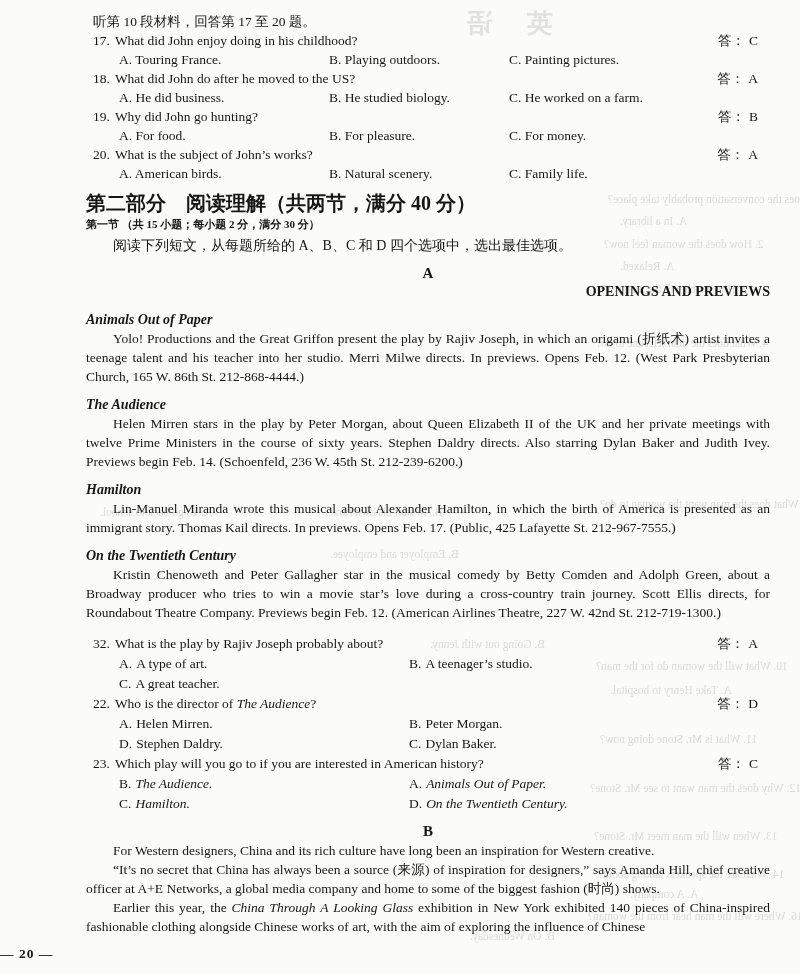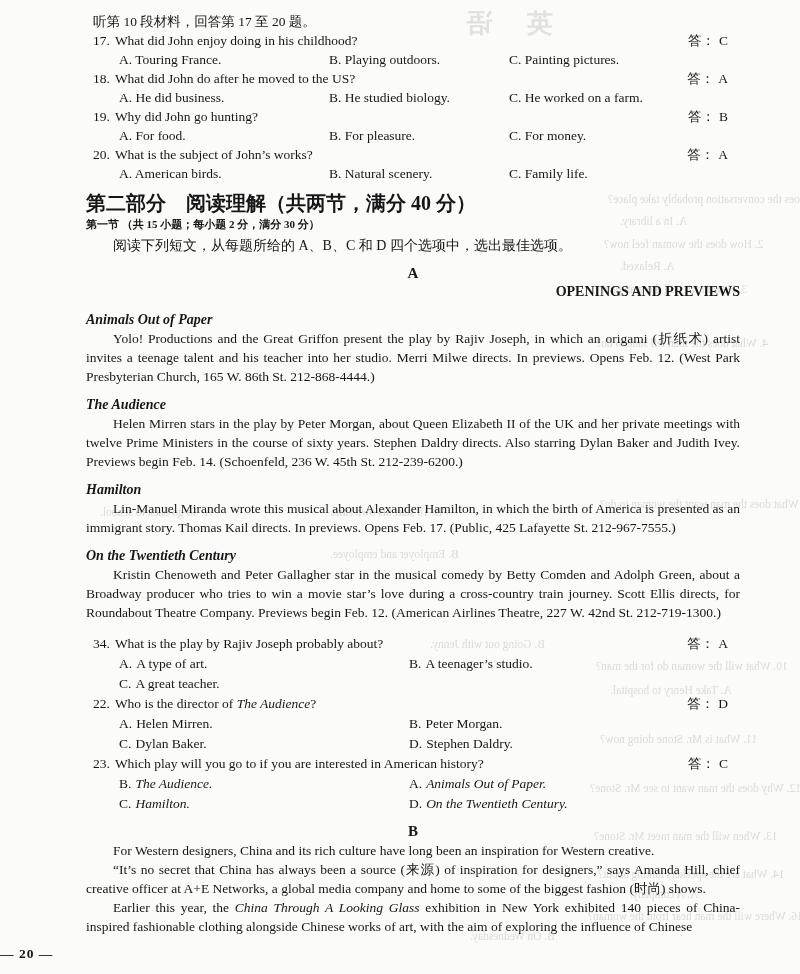--- a/index.html
+++ b/index.html
@@ -7,21 +7,21 @@
     width:800px;height:974px;
     background:#fbfbf9;
     font-family:"Liberation Serif","DejaVu Serif",serif;
     color:#161616;
     position:relative;
     overflow:hidden;
     -webkit-font-smoothing:antialiased;
   }
   .sheet{
     position:absolute;inset:0;
-    padding:12px 60px 0 86px;
+    padding:12px 30px 0 86px;
     box-sizing:border-box;
     font-size:13.5px;
   }
   
   .bleed{position:absolute;inset:0;pointer-events:none;color:#b0b0b0;opacity:.42;filter:blur(.4px);}
   .bt{position:absolute;white-space:nowrap;transform:scaleX(-1);display:inline-block;font-size:11.5px;}
   .bt-title{font-size:26px;font-weight:bold;letter-spacing:14px;color:#bdbdbd;}
   
   .lq{position:relative;line-height:19px;padding-left:7px;}
   .lq .qnum{margin-right:5px;}
@@ -139,38 +139,38 @@
     <p class="p-body">Lin-Manuel Miranda wrote this musical about Alexander Hamilton, in which the birth of America is presented as an immigrant story. Thomas Kail directs. In previews. Opens Feb. 17. (Public, 425 Lafayette St. 212-967-7555.)</p>
   </div>
   <div>
     <div class="p-title">On the Twentieth Century</div>
     <p class="p-body">Kristin Chenoweth and Peter Gallagher star in the musical comedy by Betty Comden and Adolph Green, about a Broadway producer who tries to win a movie star’s love during a cross-country train journey. Scott Ellis directs, for Roundabout Theatre Company. Previews begin Feb. 12. (American Airlines Theatre, 227 W. 42nd St. 212-719-1300.)</p>
   </div>
 
   <div class="r-block">
 
     <div class="lq rq">
-      <span class="qnum">34.</span><span>What is the play by Rajiv Joseph probably about?</span><span class="it"></span><span></span>
+      <span class="qnum">32.</span><span>What is the play by Rajiv Joseph probably about?</span><span class="it"></span><span></span>
       <span class="ans"><span>答：</span><span class="a-val">A</span></span>
     </div>
     <div class="r-opts">
       <span><span class="olab">A.</span><span>A type of art.</span></span>
       <span><span class="olab">B.</span><span>A teenager’s studio.</span></span>
       <span><span class="olab">C.</span><span>A great teacher.</span></span>
     </div>
 
     <div class="lq rq">
       <span class="qnum">22.</span><span>Who is the director of </span><span class="it">The Audience</span><span>?</span>
       <span class="ans"><span>答：</span><span class="a-val">D</span></span>
     </div>
     <div class="r-opts">
       <span><span class="olab">A.</span><span>Helen Mirren.</span></span>
       <span><span class="olab">B.</span><span>Peter Morgan.</span></span>
+      <span><span class="olab">D.</span><span>Stephen Daldry.</span></span>
       <span><span class="olab">C.</span><span>Dylan Baker.</span></span>
-      <span><span class="olab">D.</span><span>Stephen Daldry.</span></span>
     </div>
 
     <div class="lq rq">
       <span class="qnum">23.</span><span>Which play will you go to if you are interested in American history?</span><span class="it"></span><span></span>
       <span class="ans"><span>答：</span><span class="a-val">C</span></span>
     </div>
     <div class="r-opts">
       <span><span class="olab">B.</span><span class="it">The Audience.</span></span>
       <span><span class="olab">A.</span><span class="it">Animals Out of Paper.</span></span>
       <span><span class="olab">C.</span><span class="it">Hamilton.</span></span>

